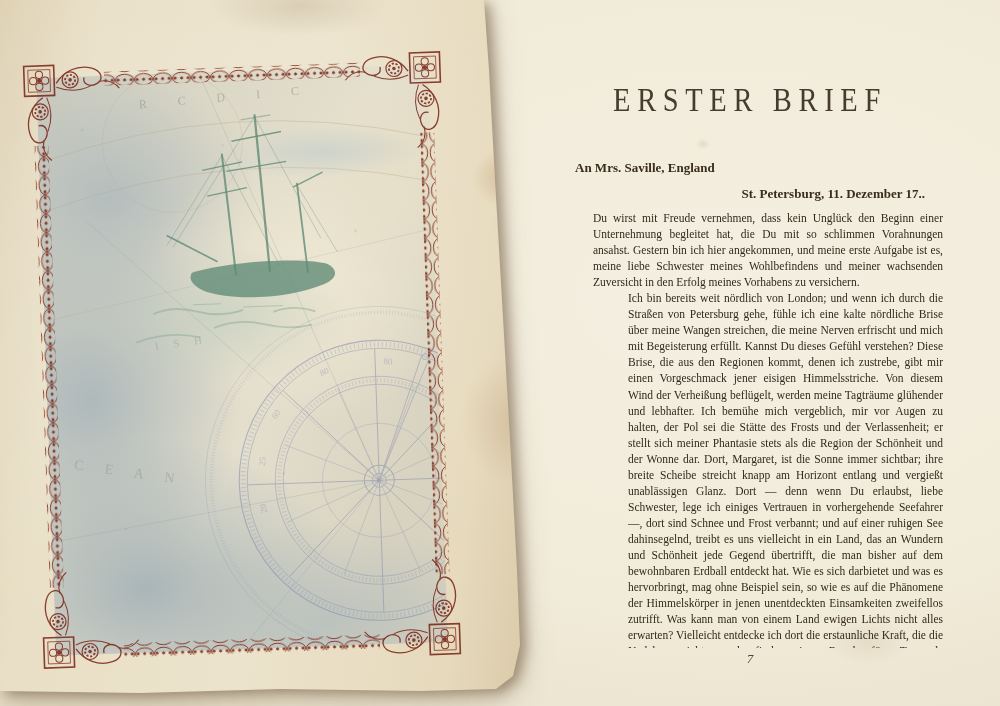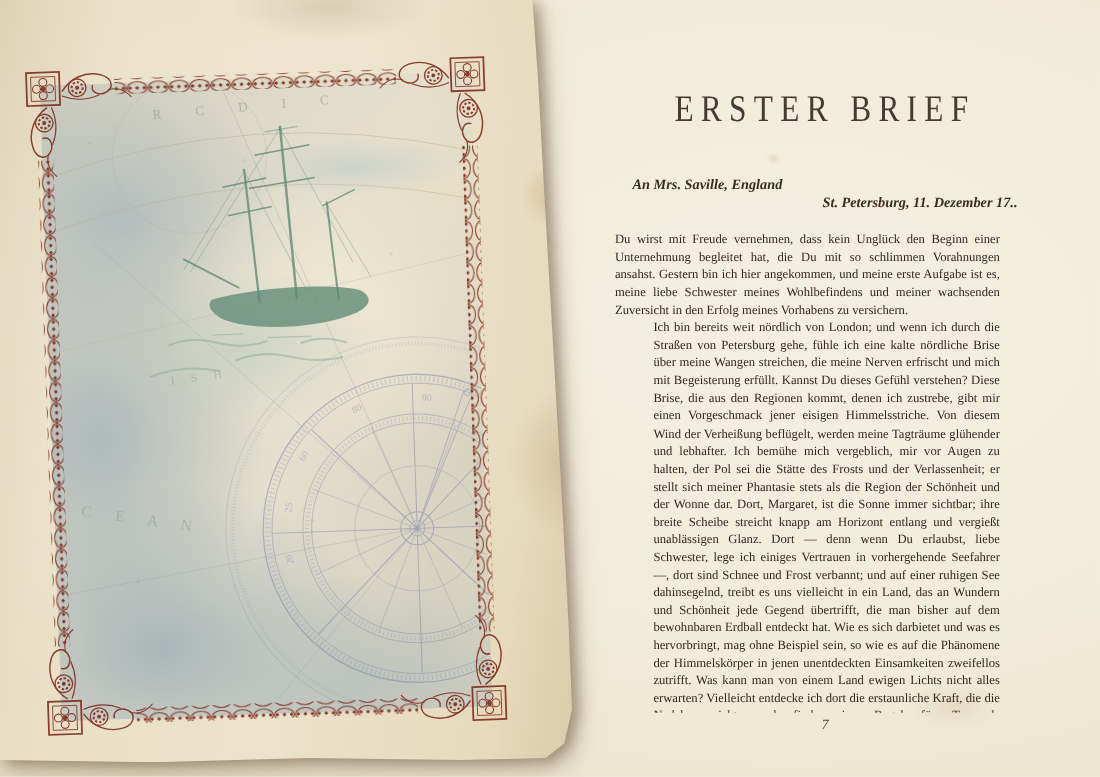--- a/index.html
+++ b/index.html
@@ -51,25 +51,25 @@
   .cnum{font-family:"Liberation Serif",serif;font-size:9px;fill:var(--c-compass,#8089ae);opacity:.75;}
   
   .chapter-title{
     position:absolute;left:575px;top:60px;width:350px;
     text-align:center;font-size:30px;font-weight:400;
     letter-spacing:7px;color:var(--c-title,#463b2f);
     transform:scale(.95,1.14);transform-origin:50% 0;
     white-space:nowrap;
   }
   .address{position:absolute;left:575px;top:160px;width:350px;
-    font-size:13px;font-weight:700;color:#3a2d1e;line-height:15px;font-style:italic;}
+    font-size:13px;font-weight:700;color:#3a2d1e;line-height:15px;}
   .salutation{text-align:left;}
-  .dateline{text-align:right;margin-top:1px;}
+  .dateline{text-align:right;margin-top:11px;}
   .letter-body{
-    position:absolute;left:559px;top:210px;width:350px;height:438px;
+    position:absolute;left:593px;top:210px;width:350px;height:438px;
     font-size:11.5px;line-height:16.05px;color:var(--c-ink,#33281c);
     overflow:hidden;
   }
   .para{margin:0;text-align:justify;}
   .para.cont{text-align-last:justify;margin-left:35px;}
   .page-number{
     position:absolute;left:575px;top:651px;width:350px;
     text-align:center;font-size:13px;font-style:italic;color:#51463a;
   }
 </style>

